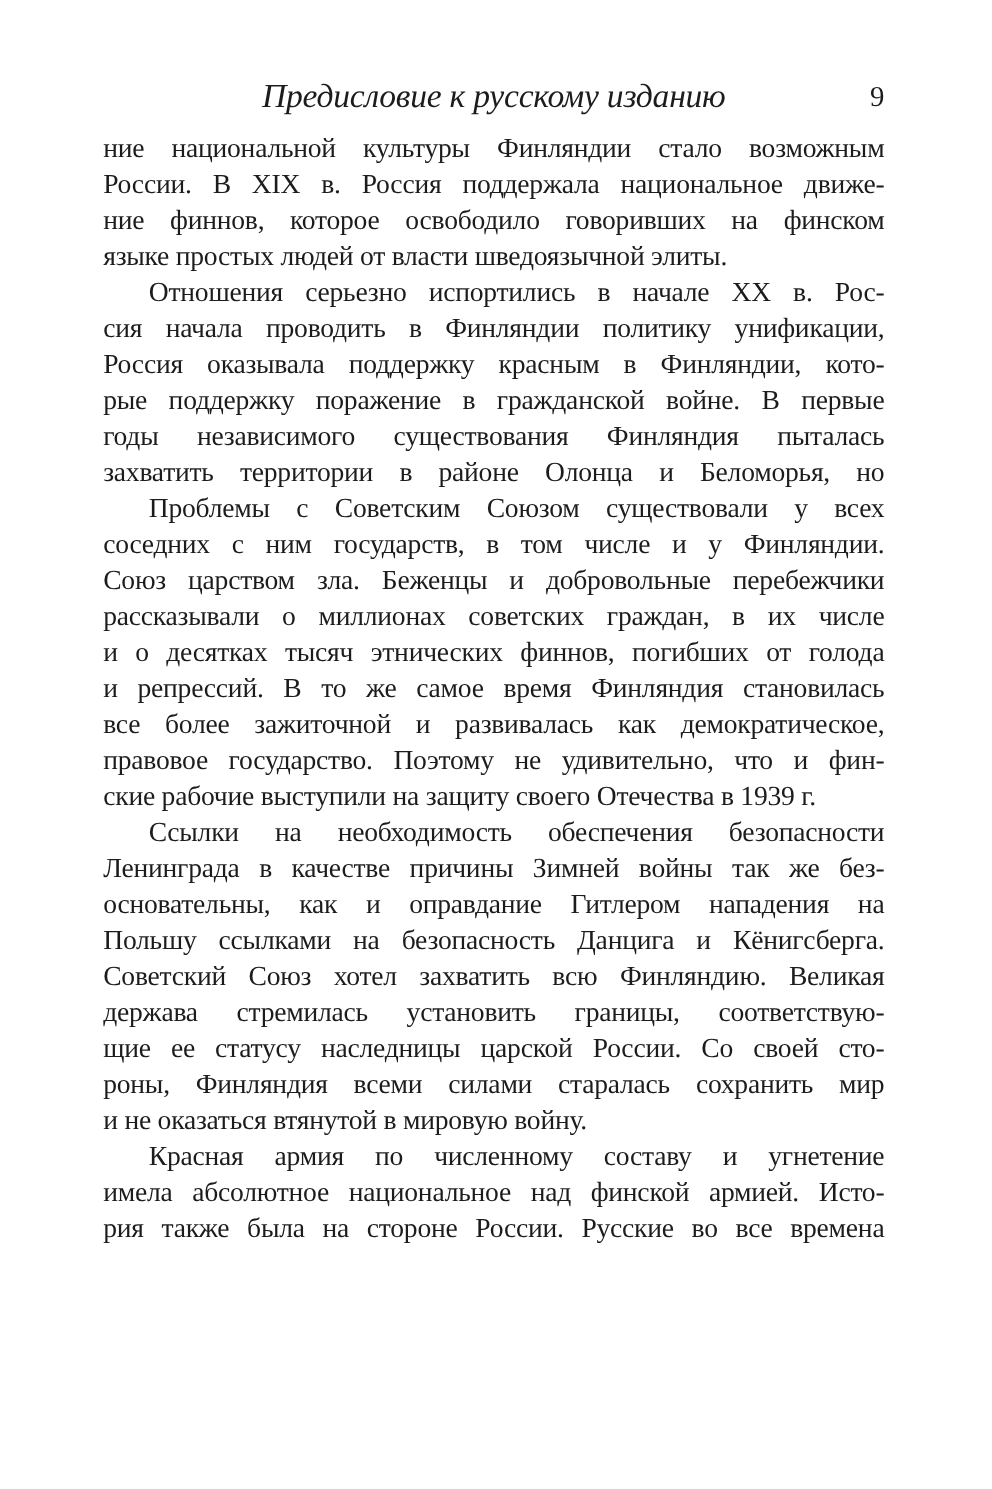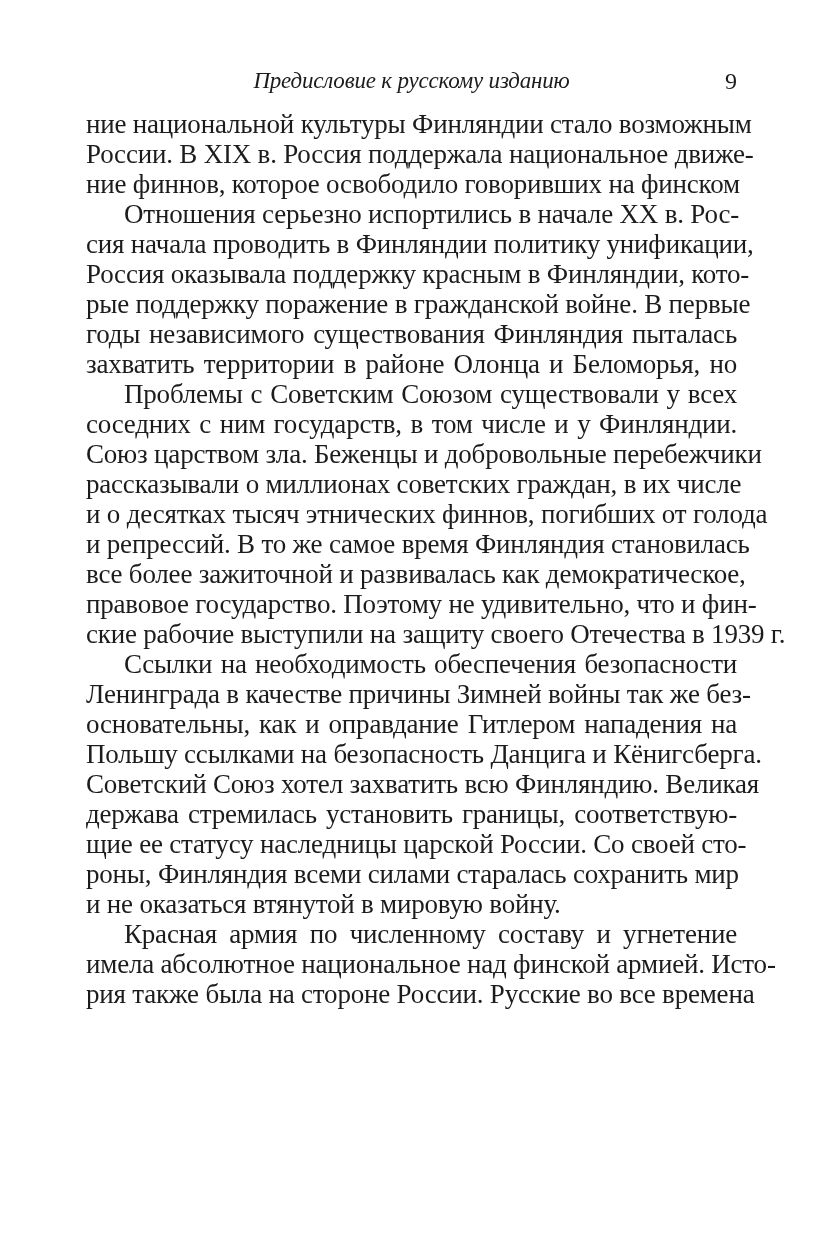--- a/index.html
+++ b/index.html
@@ -16,37 +16,37 @@
     background: #ffffff;
   }
   .page-header {
     position: absolute;
     top: 66px; left: 86px;
     width: 651px; height: 30px;
   }
   .header-title {
     text-align: center;
     font-style: italic;
-    font-size: 23px;
+    font-size: 28px;
     line-height: 30px;
     letter-spacing: -0.2px;
   }
   .page-number {
     position: absolute;
     right: 0; top: 0;
     font-size: 24px;
     line-height: 30px;
   }
   .text-block {
     position: absolute;
     top: 109px; left: 86px;
     width: 651px;
   }
   .line {
-    font-size: 27px;
+    font-size: 23px;
     line-height: 30px;
     height: 30px;
     letter-spacing: -0.2px;
     text-align: justify;
     text-align-last: justify;
     text-justify: inter-word;
     white-space: nowrap;
     overflow: visible;
   }
   .line.indent { padding-left: 38px; }
@@ -57,20 +57,21 @@
 
 <div class="page">
   <div class="page-header">
     <div class="header-title">Предисловие к русскому изданию</div>
     <div class="page-number">9</div>
   </div>
   <div class="text-block">
       <div class="line">ние национальной культуры Финляндии стало возможным</div>
       <div class="line">России. В XIX в. Россия поддержала национальное движе-</div>
       <div class="line">ние финнов, которое освободило говоривших на финском</div>
+      <div class="line last">языке простых людей от власти шведоязычной элиты.</div>
       <div class="line indent">Отношения серьезно испортились в начале XX в. Рос-</div>
       <div class="line">сия начала проводить в Финляндии политику унификации,</div>
       <div class="line">Россия оказывала поддержку красным в Финляндии, кото-</div>
       <div class="line">рые поддержку поражение в гражданской войне. В первые</div>
       <div class="line">годы независимого существования Финляндия пыталась</div>
       <div class="line">захватить территории в районе Олонца и Беломорья, но</div>
       <div class="line indent">Проблемы с Советским Союзом существовали у всех</div>
       <div class="line">соседних с ним государств, в том числе и у Финляндии.</div>
       <div class="line">Союз царством зла. Беженцы и добровольные перебежчики</div>
       <div class="line">рассказывали о миллионах советских граждан, в их числе</div>

